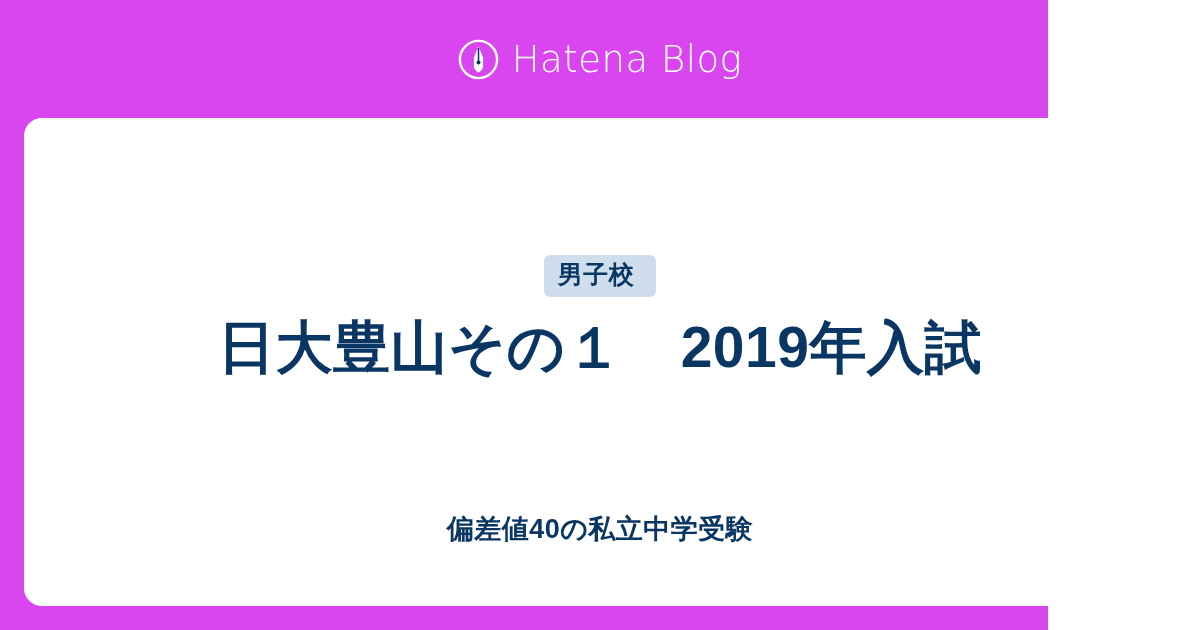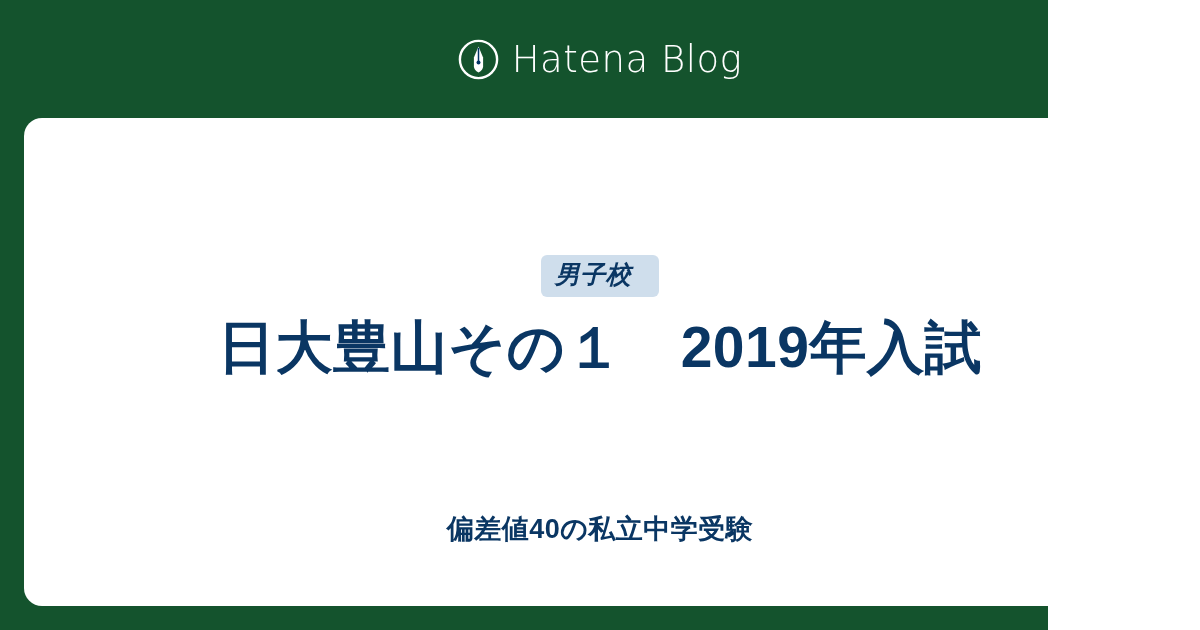--- a/index.html
+++ b/index.html
@@ -12,21 +12,21 @@
     height: 630px;
     overflow: hidden;
     font-family: "Liberation Sans", "DejaVu Sans", sans-serif;
   }
 
   
   .share-card {
     position: relative;
     width: 1048px;
     height: 630px;
-    background: #14532d;
+    background: #d946ef;
     box-sizing: border-box;
   }
 
   
   .brand-header {
     position: absolute;
     top: 0;
     left: 0;
     width: 1200px;
     height: 118px;
@@ -78,25 +78,24 @@
     justify-content: center;
   }
 
   .category-badge {
     display: inline-block;
     background: #cfdeec;
     color: #0a3663;
     font-size: 25px;
     font-weight: 700;
     line-height: 1;
-    padding: 7px 28px 10px 14px;
+    padding: 7px 22px 10px 14px;
     border-radius: 6px;
     letter-spacing: 0.5px;
     white-space: nowrap;
-    font-style: italic;
   }
 
   
   .entry-title-row {
     position: absolute;
     top: 196px;
     left: 0;
     width: 100%;
     padding: 0 64px;
     box-sizing: border-box;

